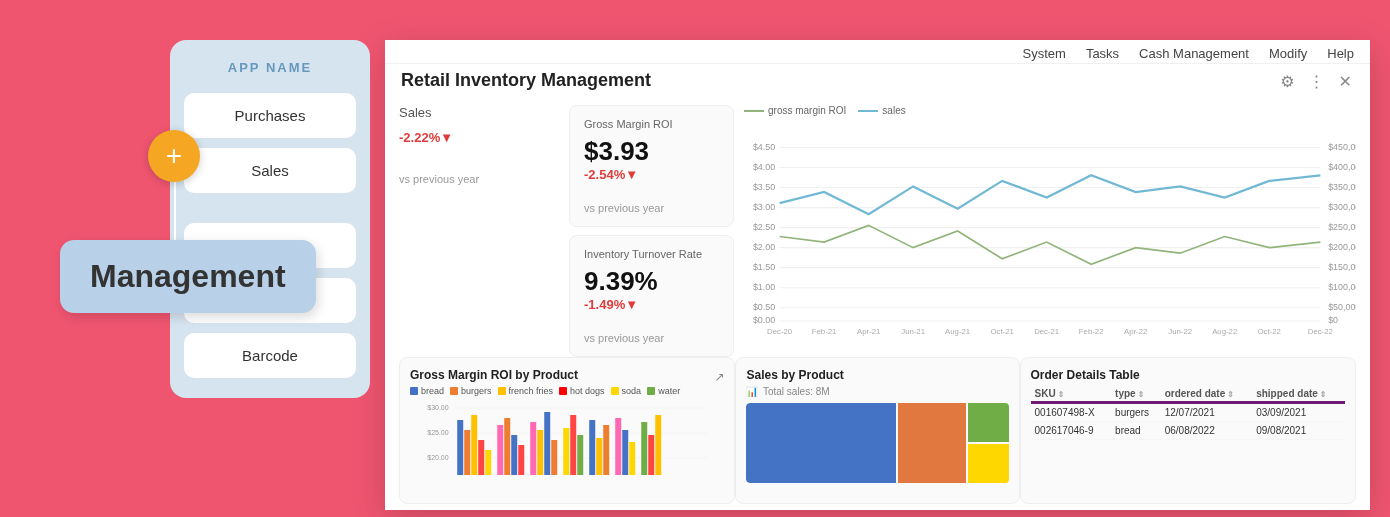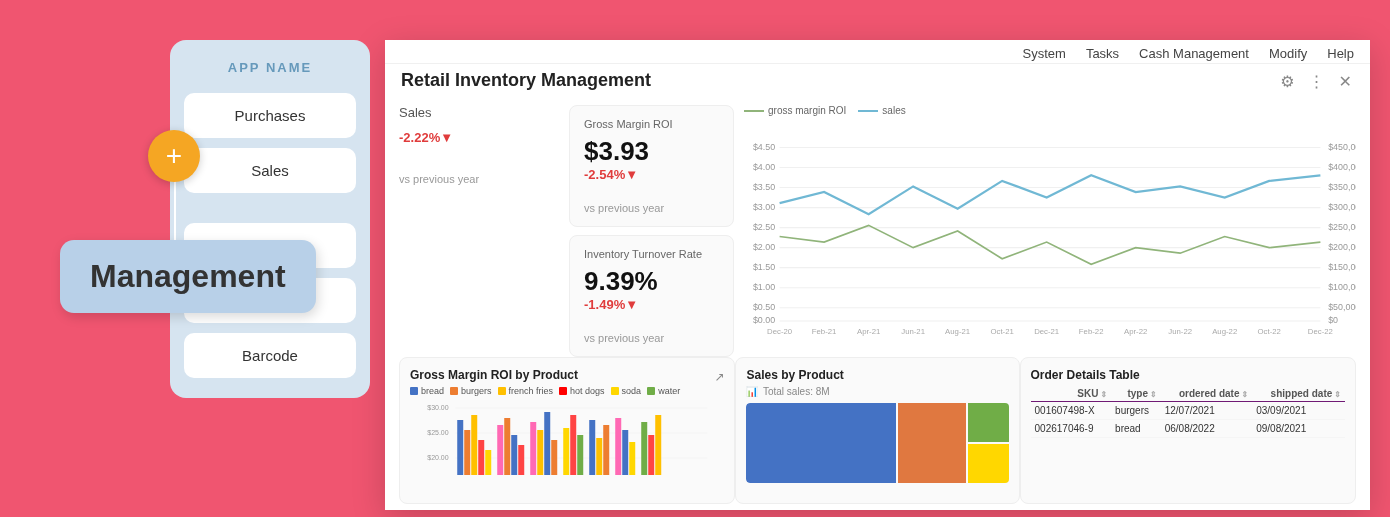--- a/index.html
+++ b/index.html
@@ -311,23 +311,23 @@
       flex: 1.2;
     }
     table.details-table {
       width: 100%;
       font-size: 10px;
       border-collapse: collapse;
     }
     table.details-table th {
       color: #555;
       font-weight: 600;
-      text-align: right;
+      text-align: left;
       padding: 2px 4px;
-      border-bottom: 1px solid #701a75;
+      border-bottom: 3px solid #701a75;
       white-space: nowrap;
     }
     table.details-table td {
       padding: 3px 4px;
       color: #333;
       border-bottom: 1px solid #f5f5f5;
       white-space: nowrap;
     }
     .sort-icon { color: #aaa; font-size: 8px; margin-left: 2px; }
 

